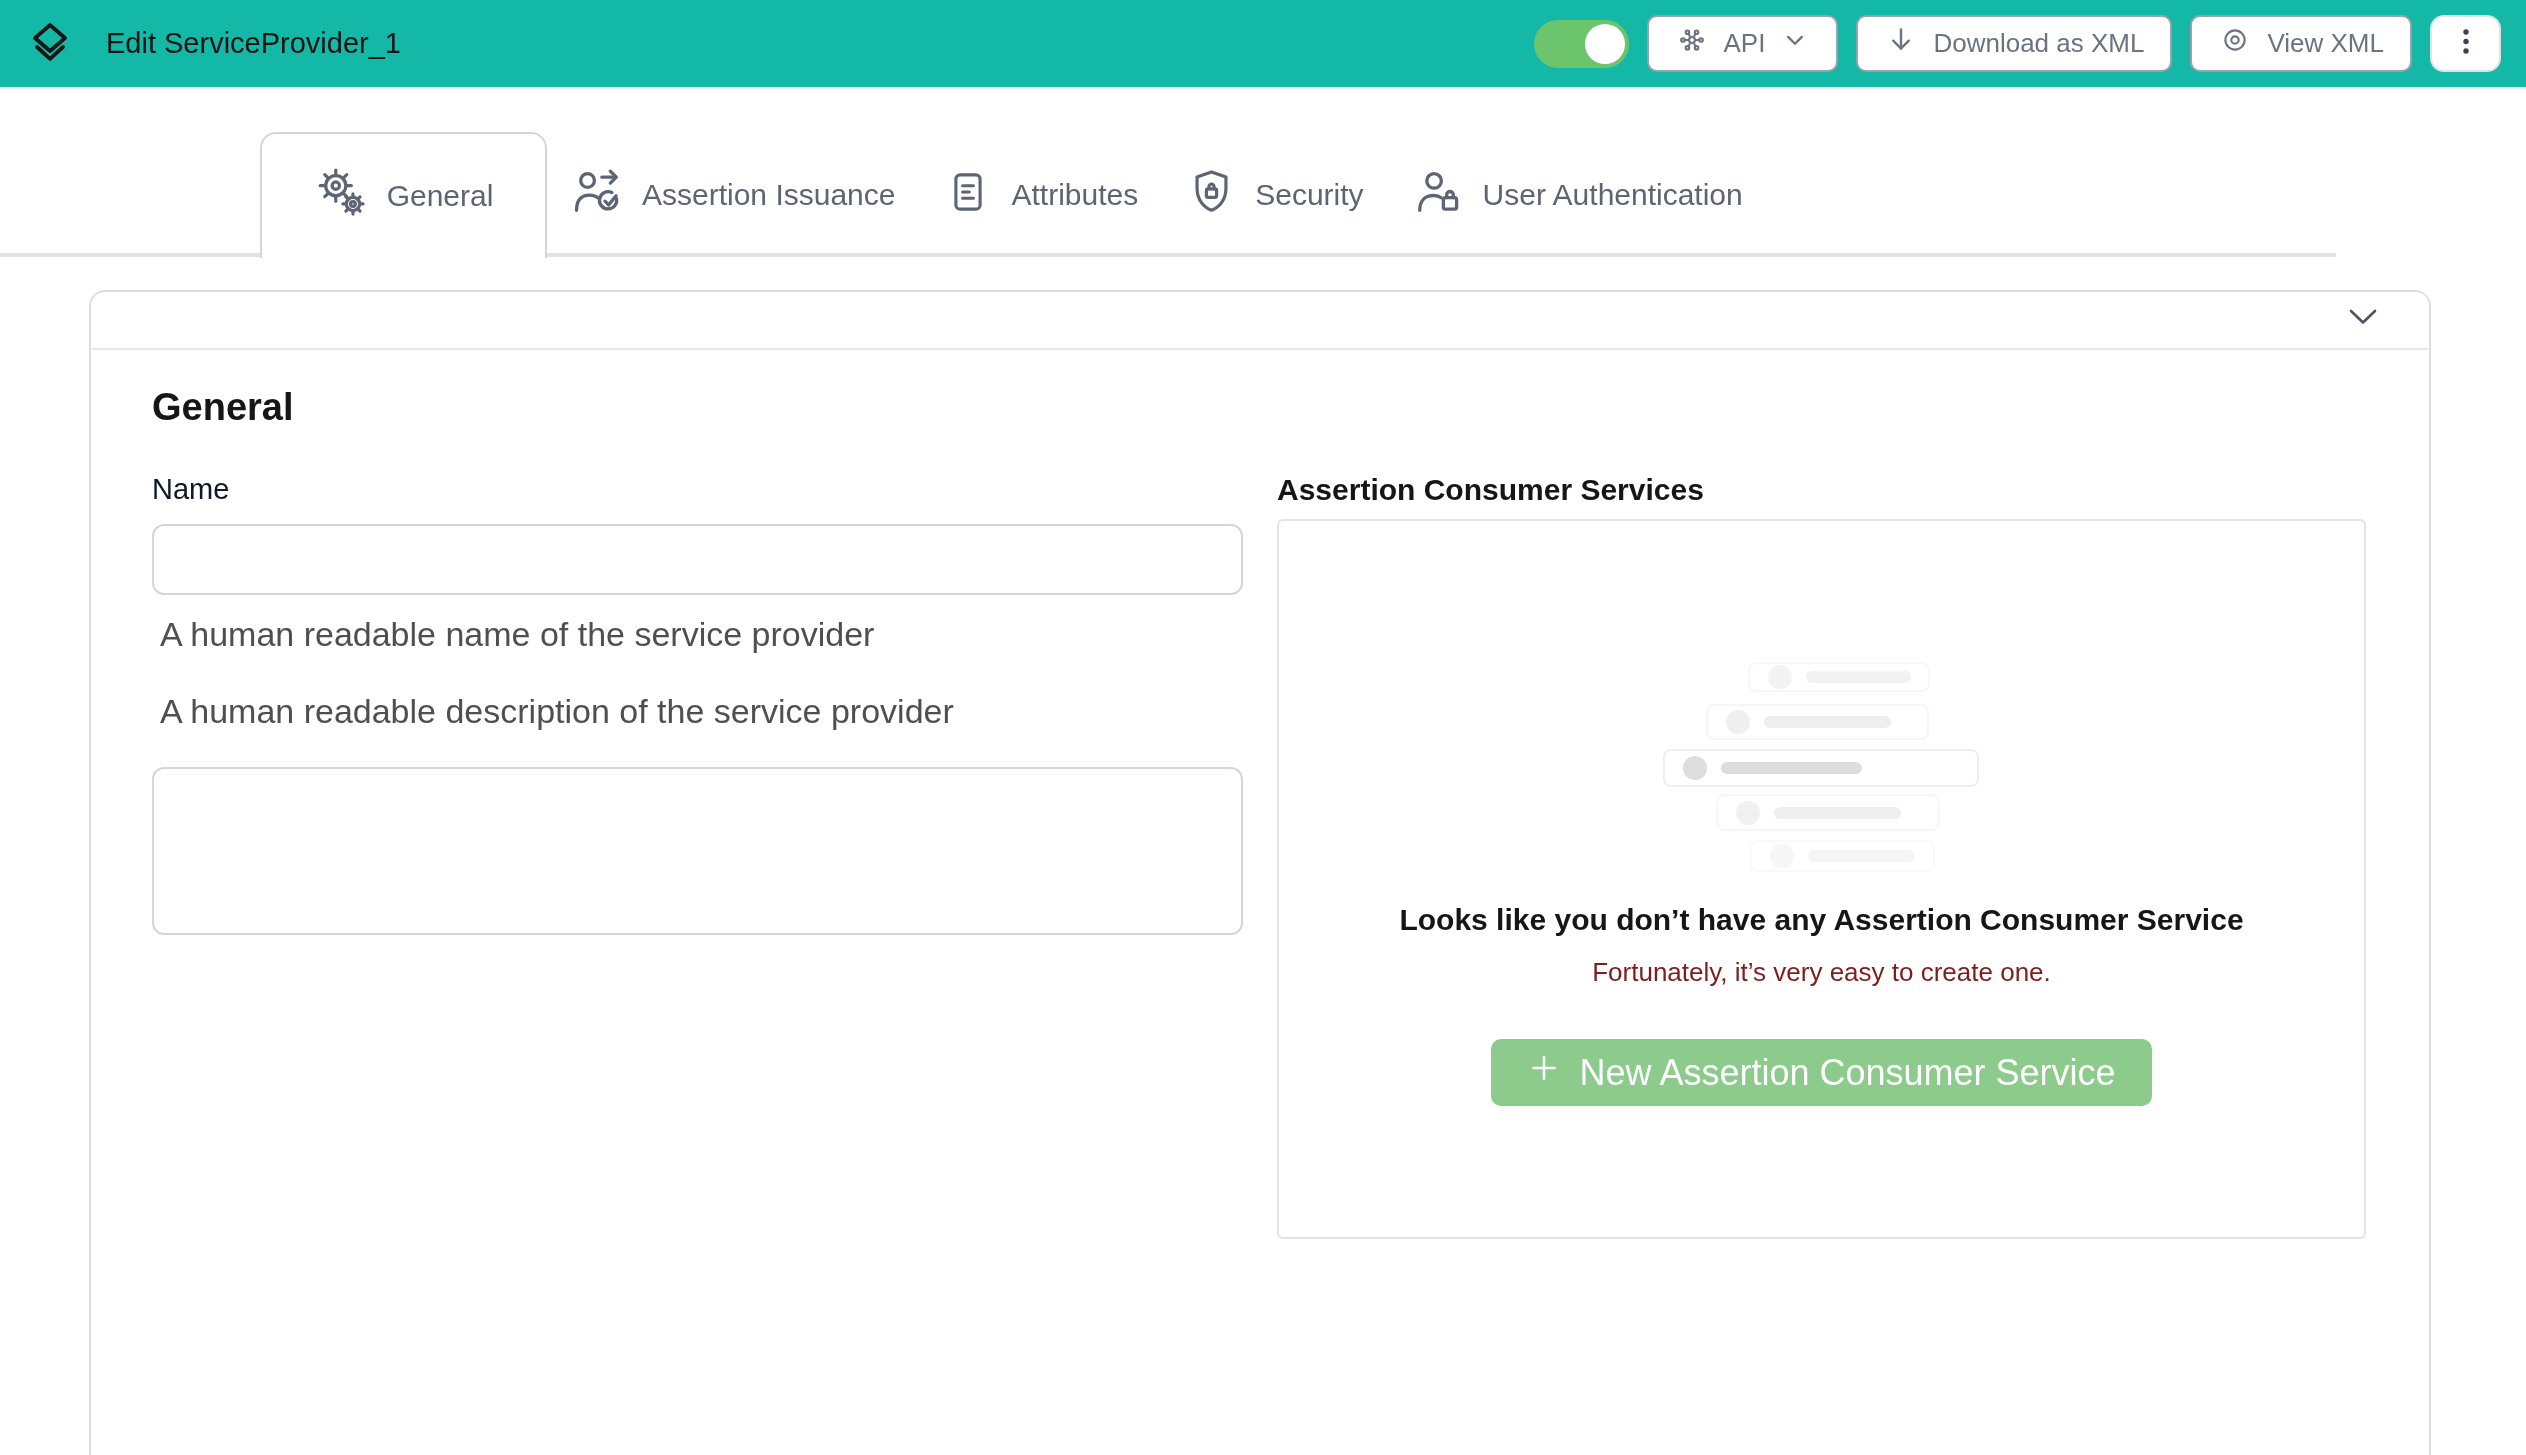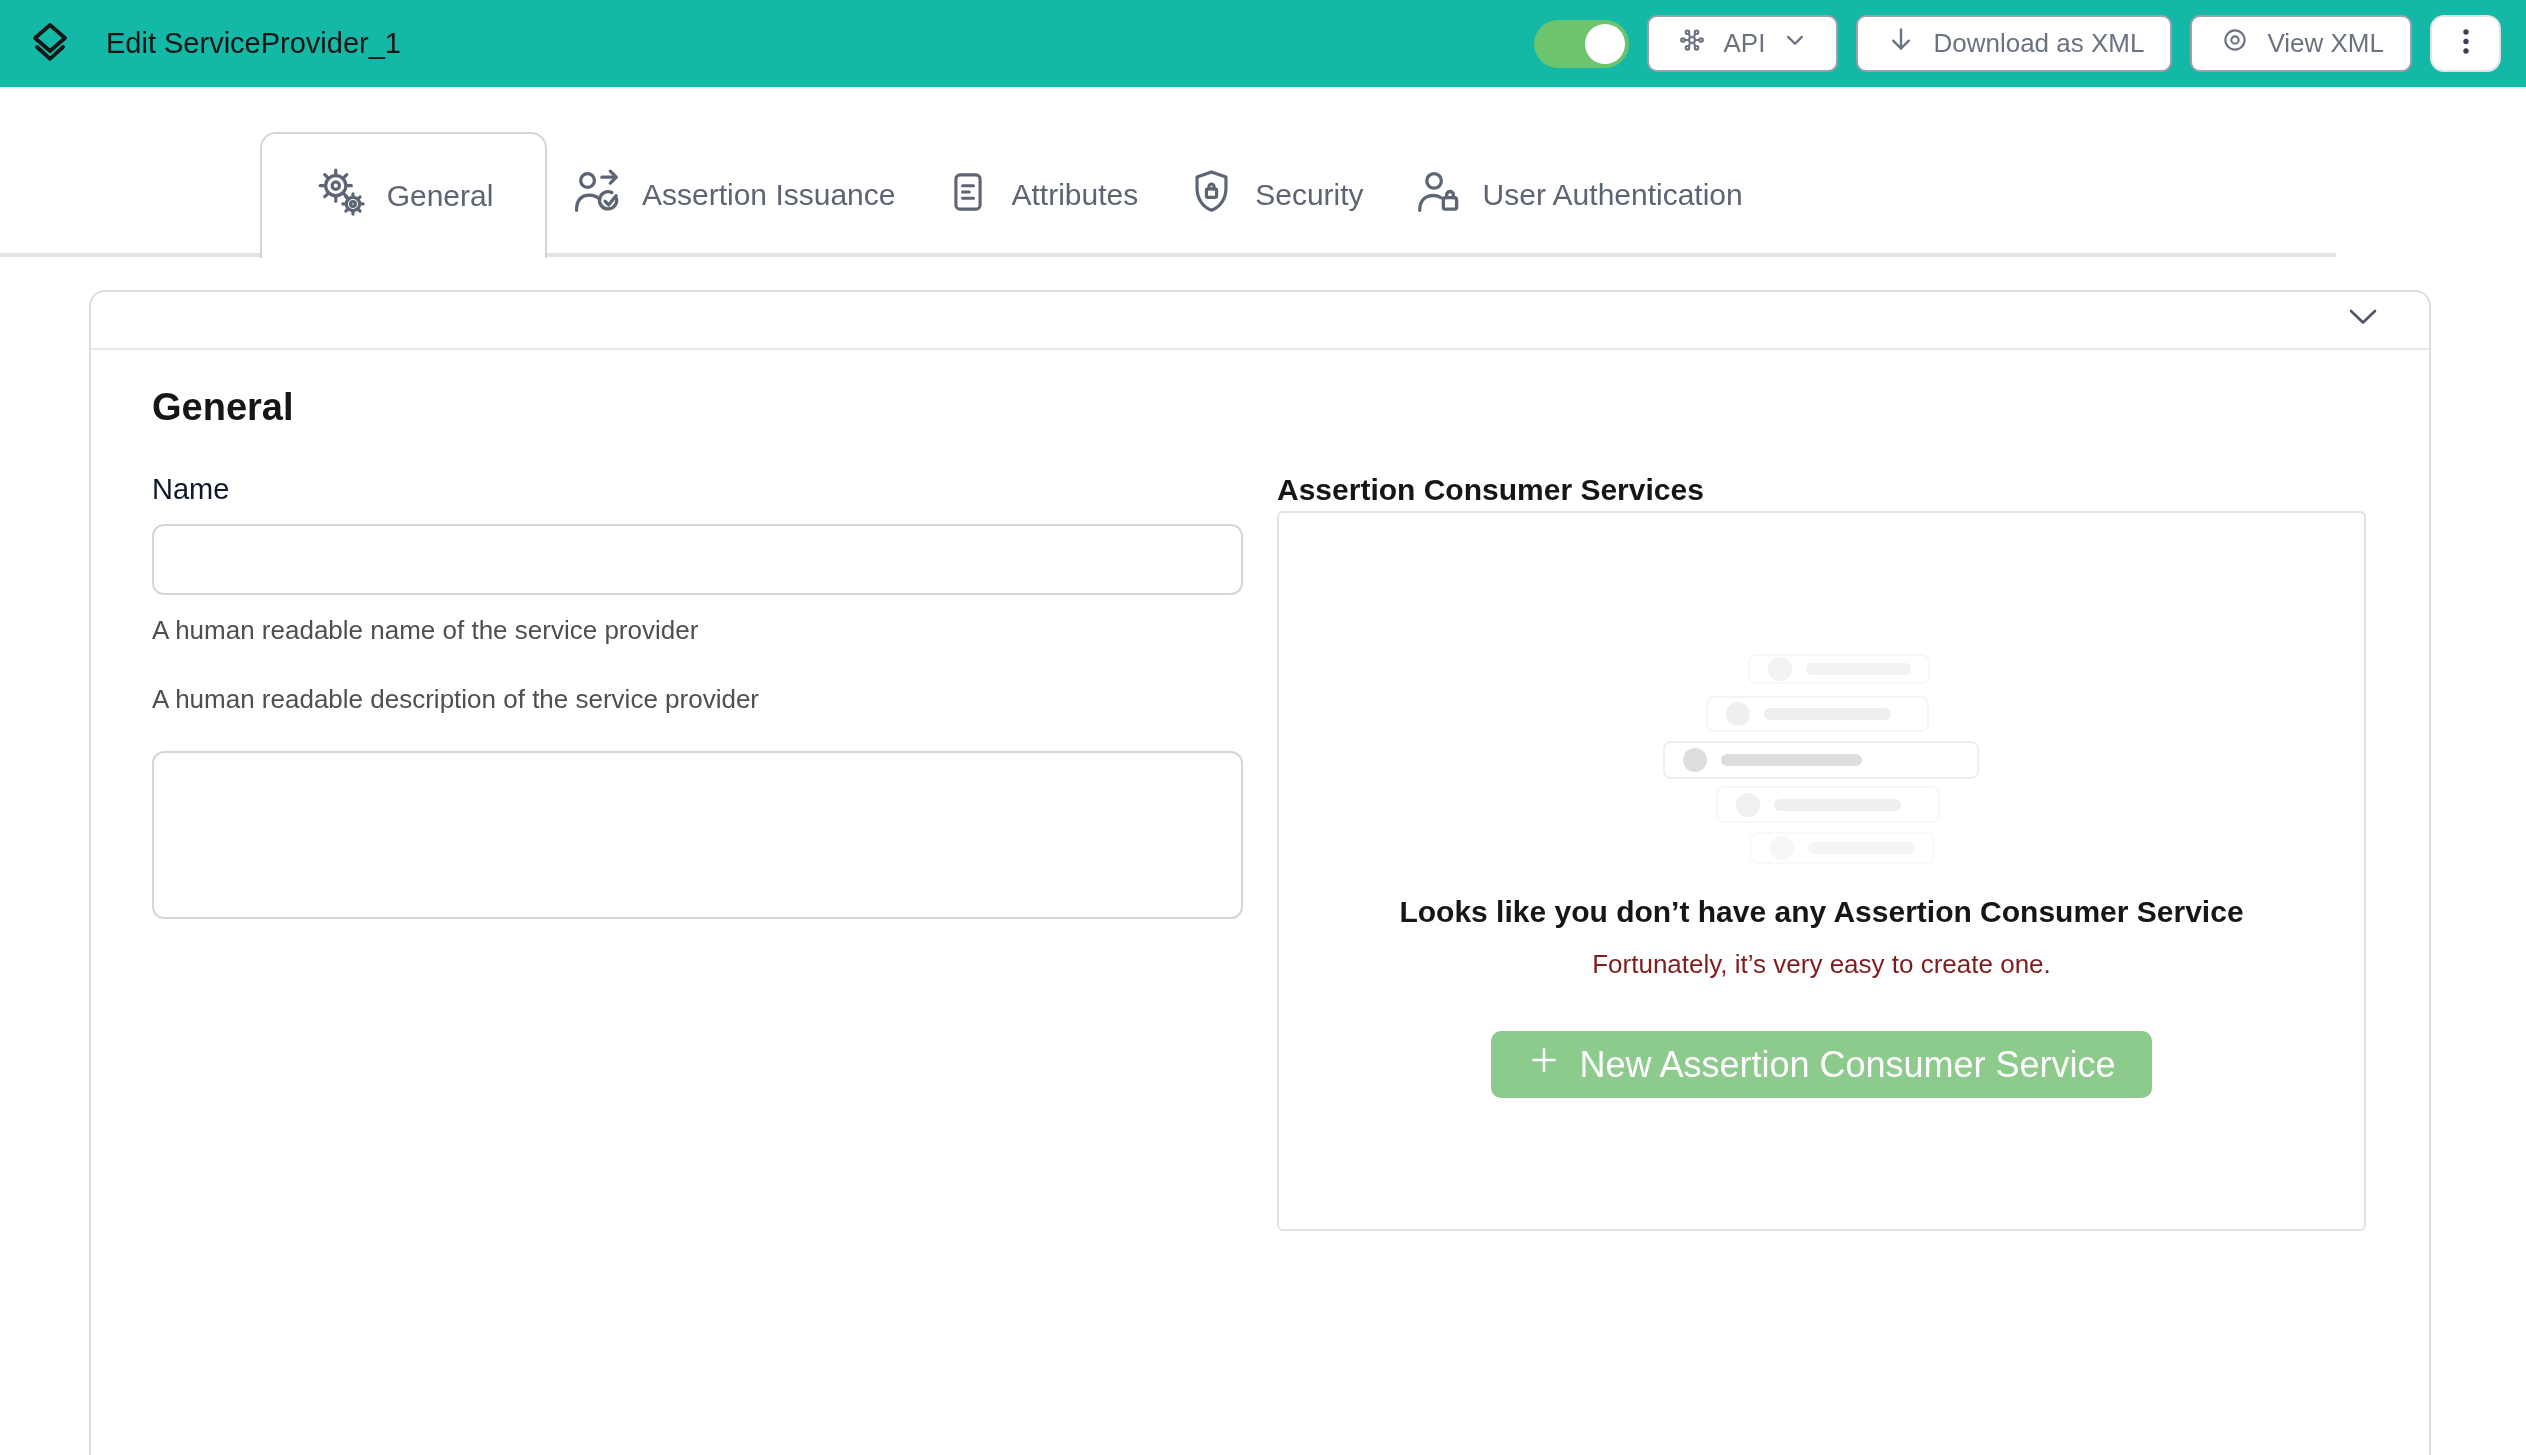--- a/index.html
+++ b/index.html
@@ -43,29 +43,29 @@
   .card-body{padding:36px 61px 0 61px;}
   .section-heading{font-size:38px;font-weight:700;margin:0;color:#161616;}
   .columns{display:flex;margin-top:44px;}
   .col-left{width:1091px;flex:none;}
   .col-right{width:1089px;flex:none;margin-left:34px;}
 
   .field-label{display:block;font-size:29px;color:#0f172a;}
   .text-input{display:block;margin-top:18px;width:100%;height:71px;box-sizing:border-box;
               border:2px solid #d6d6da;border-radius:12px;background:#fff;
               font-family:inherit;font-size:27px;padding:0 20px;color:#1c1c1e;outline:none;}
-  .help-text{margin:20px 0 0 0;font-size:26px;color:#4f4f51;}
+  .help-text{margin:20px 0 0 8px;font-size:34px;color:#4f4f51;}
   .desc-label{margin-top:639px;}
   .desc-help{margin-top:38px;}
   .textarea-input{display:block;margin-top:36px;width:100%;height:168px;box-sizing:border-box;
                   border:2px solid #d6d6da;border-radius:12px;background:#fff;
                   font-family:inherit;font-size:27px;padding:14px 20px;color:#1c1c1e;outline:none;resize:none;}
 
   .acs-heading{font-size:30px;font-weight:700;margin:0;color:#161616;}
-  .acs-panel{margin-top:4px;height:720px;box-sizing:border-box;border:2px solid #e3e3e5;border-radius:6px;
+  .acs-panel{margin-top:12px;height:720px;box-sizing:border-box;border:2px solid #e3e3e5;border-radius:6px;
              display:flex;flex-direction:column;align-items:center;background:#fff;}
 
   .skeleton{position:relative;width:317px;height:211px;margin-top:141px;flex:none;}
   .skel-row{position:absolute;background:#fff;border:2px solid #efeff1;border-radius:8px;
             display:flex;align-items:center;gap:14px;padding-left:18px;box-sizing:border-box;}
   .skel-dot{width:24px;height:24px;border-radius:50%;background:#e6e6e8;flex:none;}
   .skel-bar{height:12px;border-radius:6px;background:#e3e3e5;}
   .r1{left:85px;top:0;width:182px;height:30px;opacity:.45;}
   .r2{left:43px;top:42px;width:223px;height:36px;opacity:.6;}
   .r3{left:0;top:87px;width:316px;height:38px;opacity:1;}

